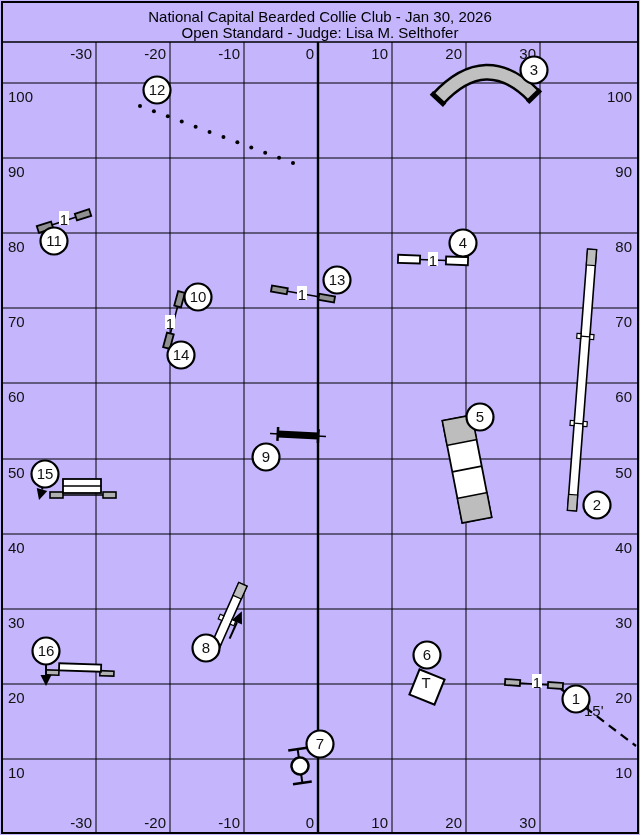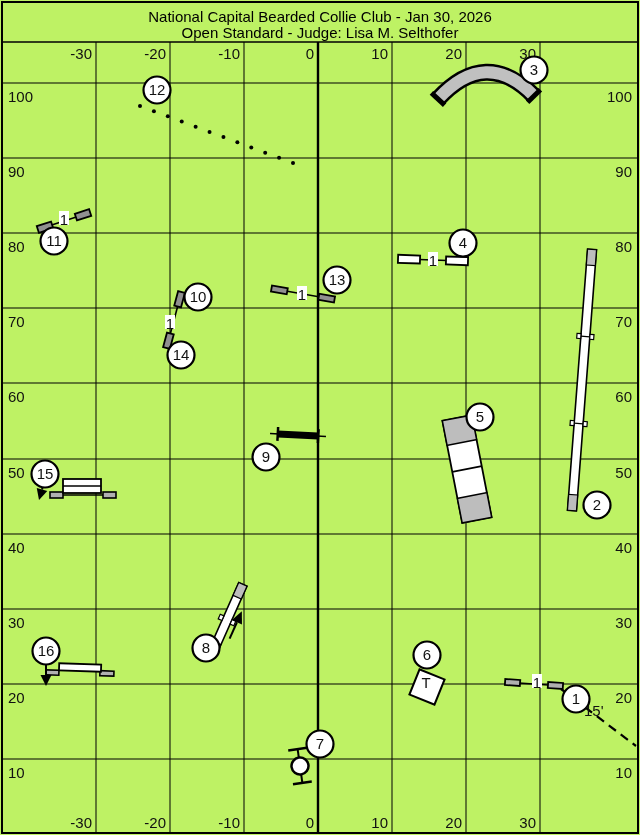--- a/index.html
+++ b/index.html
@@ -1,16 +1,16 @@
 <!DOCTYPE html>
 <html><head>
 <meta charset="utf-8">
 <style>
   html,body{margin:0;padding:0;background:#fff;}
-  .map{position:relative;width:640px;height:835px;background:#bef264;overflow:hidden;}
+  .map{position:relative;width:640px;height:835px;background:#c4b5fd;overflow:hidden;}
   svg{position:absolute;top:0;left:0;}
   svg text{font-family:"Liberation Sans","DejaVu Sans",sans-serif;font-size:15px;fill:#111;}
   .title-t{font-size:15px;fill:#000;}
 </style>
 </head>
 <body>
 
 <div class="map">
   <svg id="course" width="640" height="835" viewBox="0 0 640 835">
     <text class="title-t" x="320" y="22" text-anchor="middle">National Capital Bearded Collie Club - Jan 30, 2026</text>

